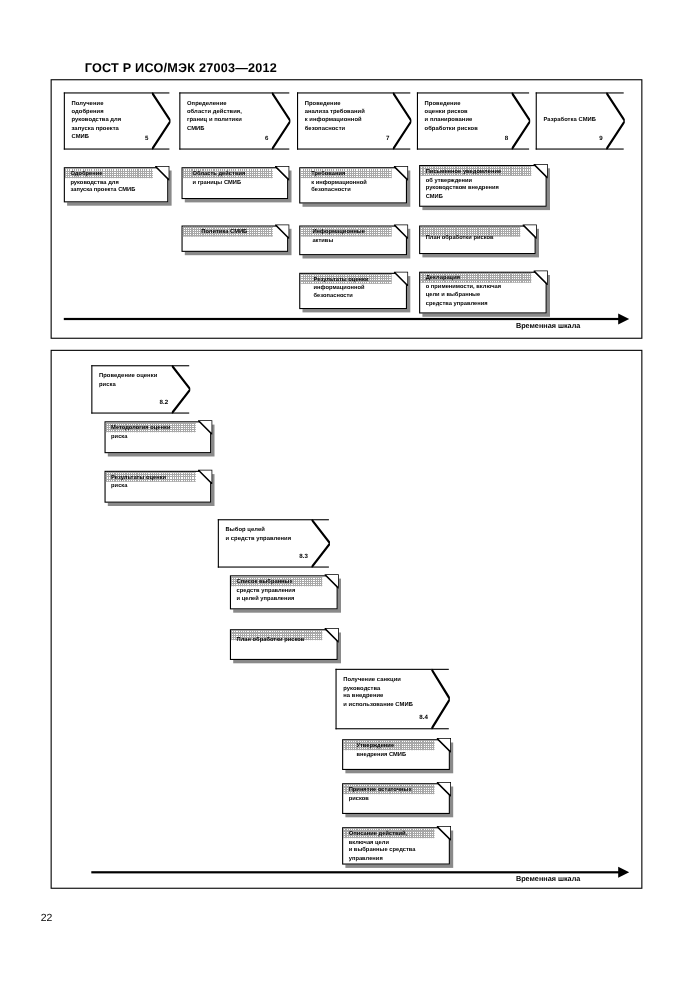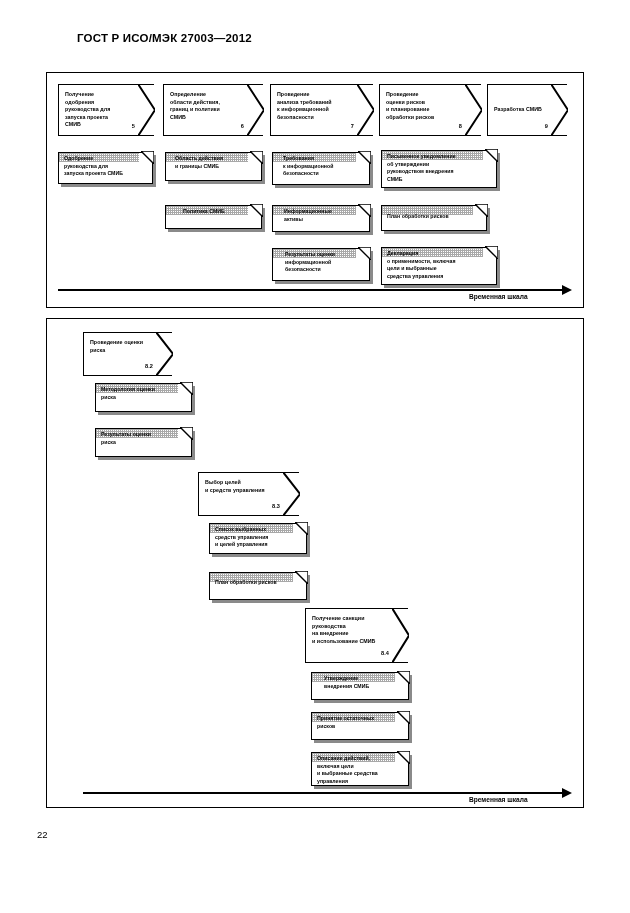--- a/index.html
+++ b/index.html
@@ -20,21 +20,21 @@
     position: absolute;
     left: 0; top: 0;
     width: 630px;
     height: 913px;
   }
 
   
   .doc-header {
     position: absolute;
     left: 46px;
-    top: 32px;
+    top: 56px;
     font-size: 11.5px;
     font-weight: bold;
     letter-spacing: 0.2px;
     white-space: nowrap;
     padding-left: 31px;
   }
 
   
   .frame {
     position: absolute;

